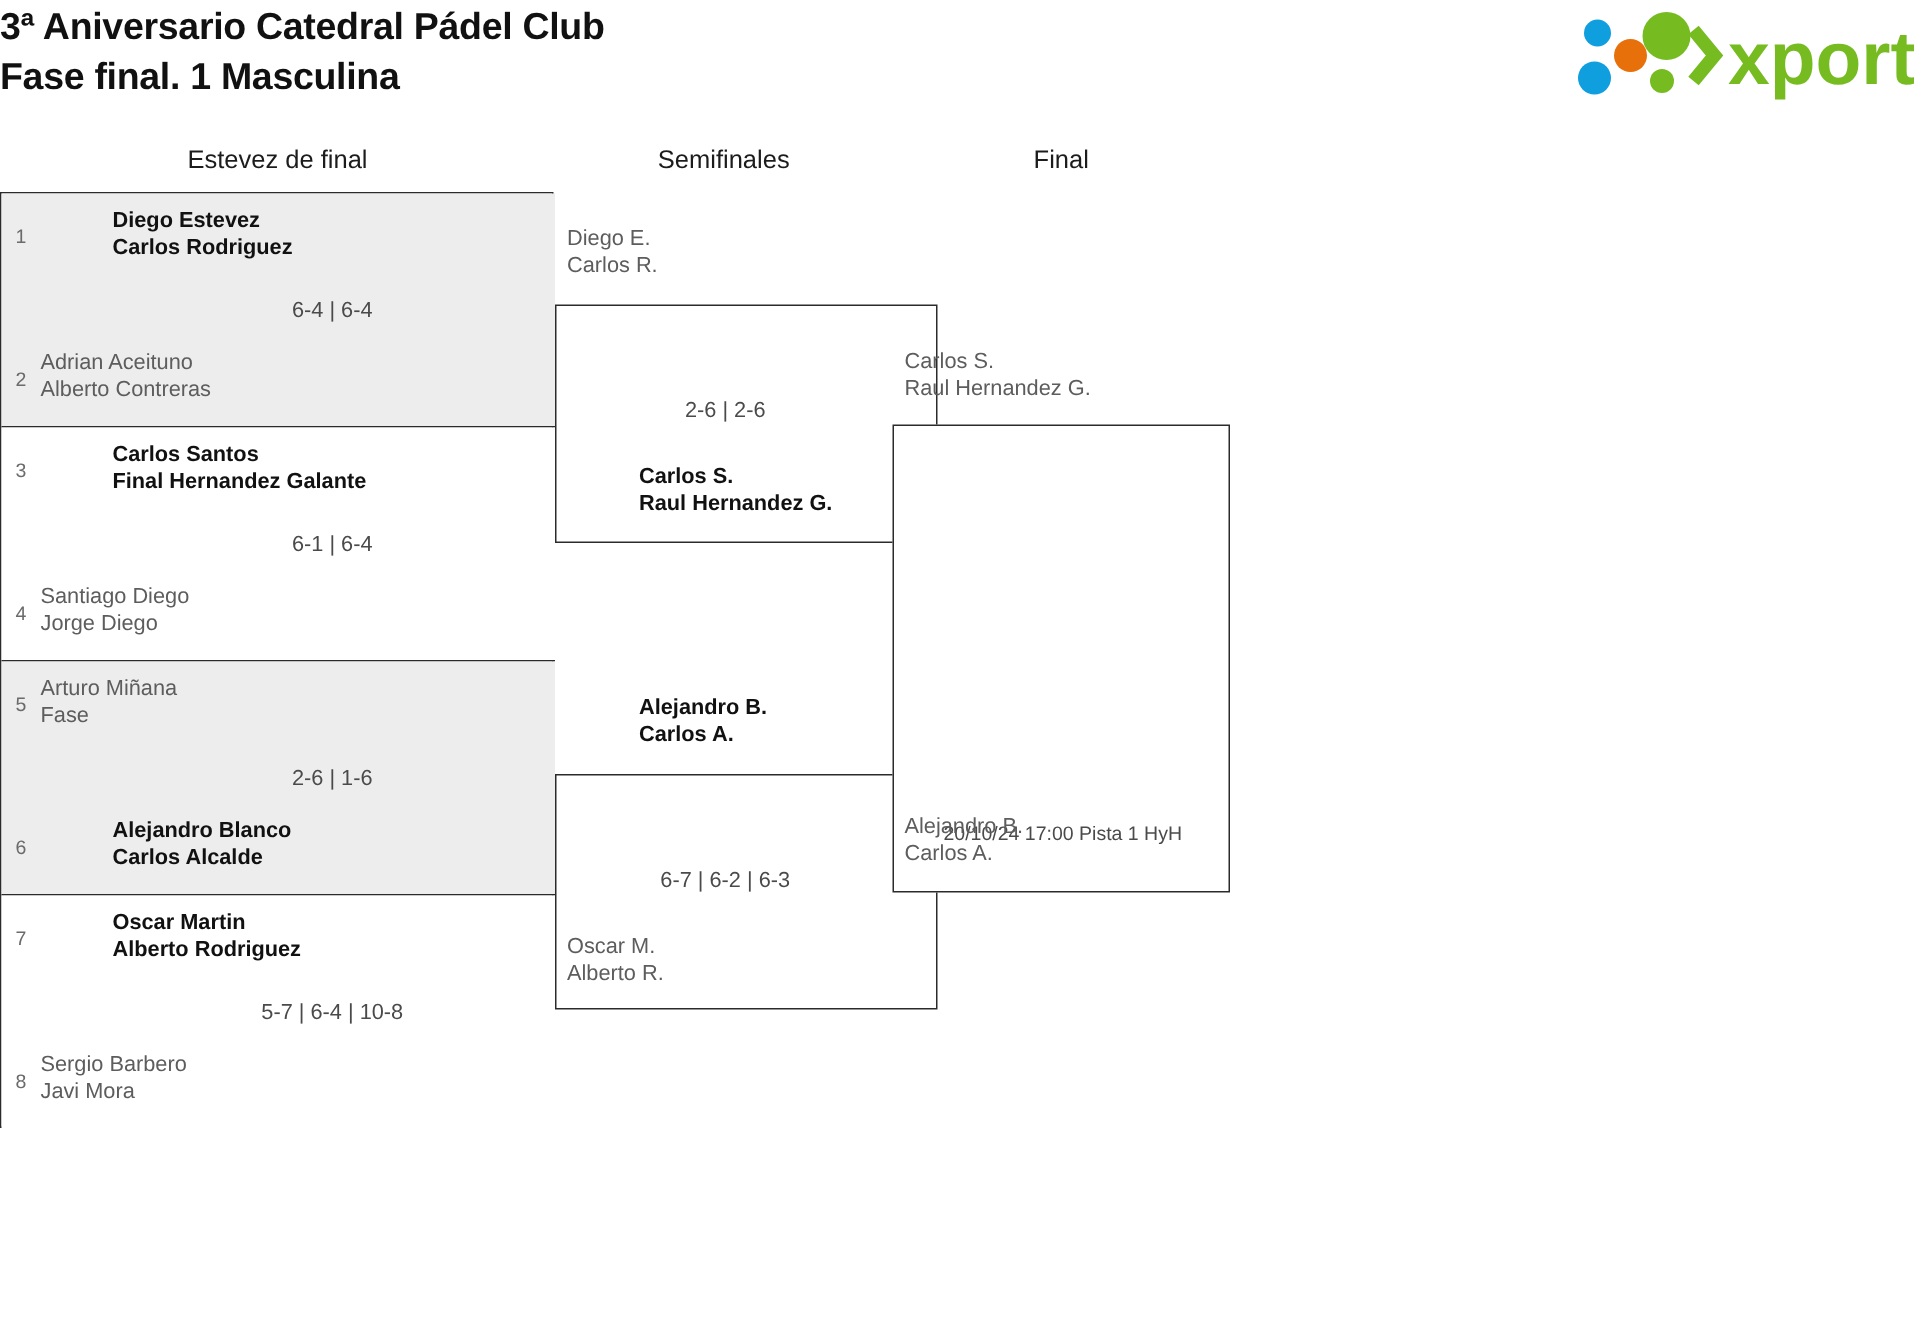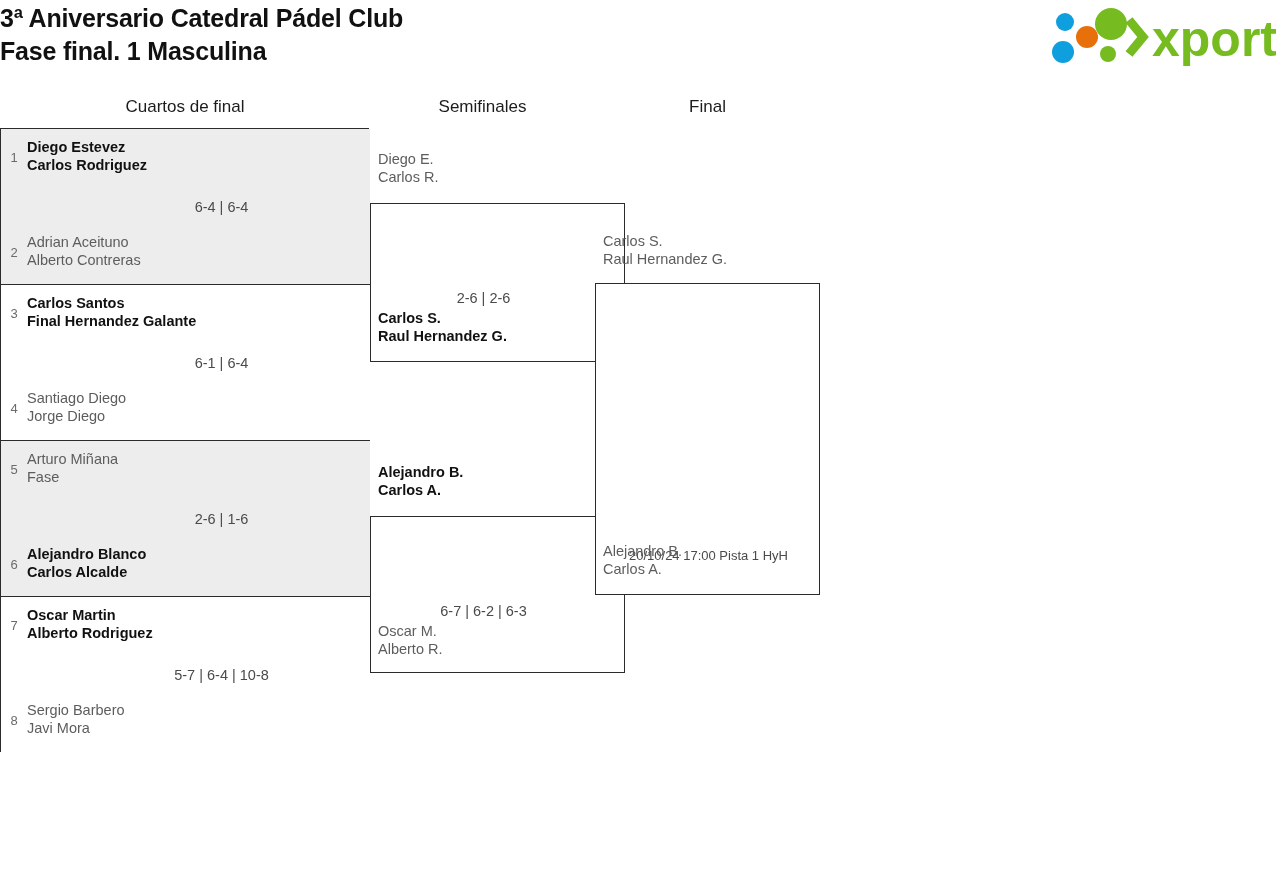--- a/index.html
+++ b/index.html
@@ -52,21 +52,21 @@
 
   .team{position:absolute;left:0;width:360px;height:40px;}
   .team.top{top:9px;}
   .team.bottom{top:104px;}
   .seed{
     position:absolute;left:5px;top:12px;width:16px;
     text-align:center;font-size:13px;color:#6b6b6b;line-height:16px;
   }
   .names{position:absolute;left:26px;top:0px;}
   .nm{font-size:14.5px;line-height:18px;white-space:nowrap;}
-  .win .nm{color:#111111;font-weight:bold;}
+  .win .nm{color:#111111;font-weight:bold;margin-left:48px;}
   .lose .nm{color:#5d5d5d;font-weight:normal;}
 
   .score{
     position:absolute;left:0;width:369px;
     text-align:center;font-size:14.5px;color:#4a4a4a;line-height:18px;
   }
   .qf-score{top:69px;margin-left:36px;}
 
   
   .sf-box{
@@ -78,21 +78,21 @@
 
   .sf-team{position:absolute;left:7px;width:215px;height:40px;}
   #sf1-top{top:-54px;}
   #sf1-bot{top:105px;}
   #sf2-top{top:-54px;}
   #sf2-bot{top:105px;}
   .sf-team .nm{font-size:14.5px;line-height:18px;}
 
   .sf-score{
     position:absolute;left:0;width:225px;text-align:center;
-    font-size:14.5px;color:#4a4a4a;line-height:18px;top:61px;margin-top:24px;
+    font-size:14.5px;color:#4a4a4a;line-height:18px;top:61px;
   }
 
   
   .fn-box{
     position:absolute;left:595px;top:155px;width:225px;height:312px;
     border:1.6px solid #2b2b2b;box-sizing:border-box;background:#ffffff;
   }
   .fn-team{position:absolute;left:7px;width:218px;height:40px;}
   #fn-top{top:-52px;}
   #fn-bot{top:258px;}
@@ -118,21 +118,21 @@
       <circle cx="17" cy="16" r="9" fill="#0f9ede"></circle>
       <circle cx="15" cy="46" r="11" fill="#0f9ede"></circle>
       <circle cx="39" cy="31" r="11" fill="#e8700a"></circle>
       <circle cx="63" cy="18" r="16" fill="#76bc21"></circle>
       <circle cx="60" cy="48" r="8" fill="#76bc21"></circle>
       <path d="M81 14 L95 31 L81 48" stroke="#76bc21" stroke-width="9" fill="none" stroke-linecap="butt"></path>
       <text x="104" y="50" font-family="Liberation Sans, sans-serif" font-size="50" font-weight="bold" fill="#76bc21">xporty</text>
     </svg>
   </div>
 
-  <div class="round-head" id="rh0">Cuartos de final</div>
+  <div class="round-head" id="rh0">Estevez de final</div>
   <div class="round-head" id="rh1">Semifinales</div>
   <div class="round-head" id="rh2">Final</div>
 
   <div class="bracket">
 
     <div class="qf-block">
 
       <div class="qf-match shaded" style="top:0px;">
         <div class="team top win">
           <div class="seed">1</div>

